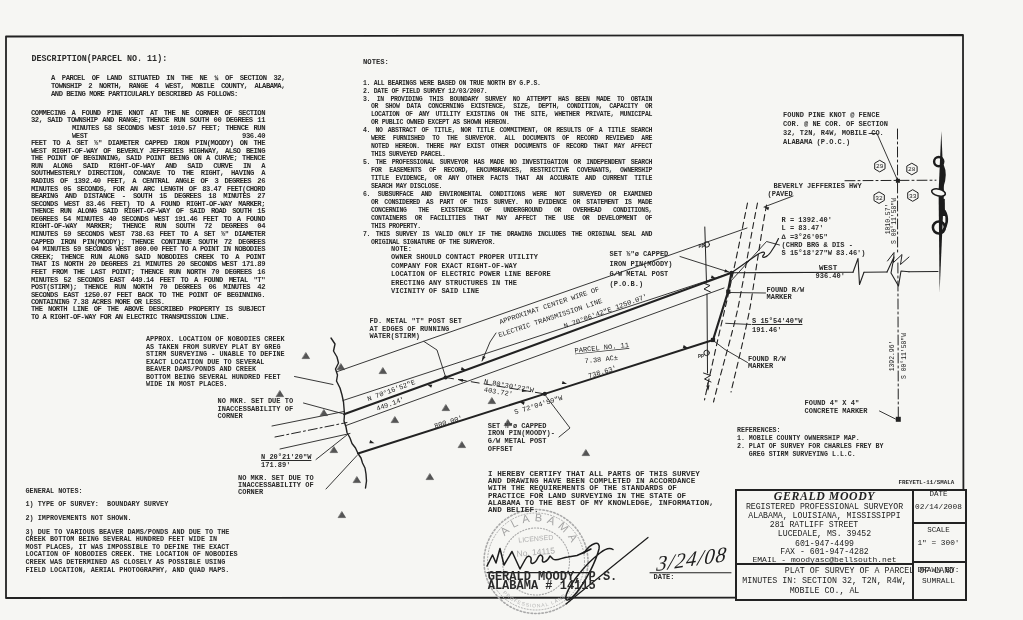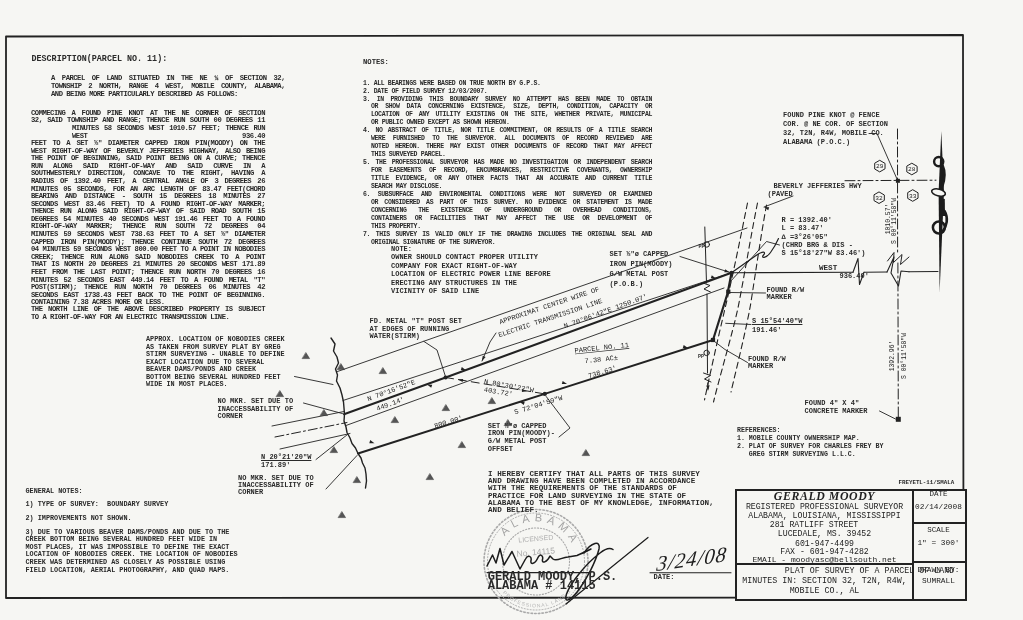--- a/index.html
+++ b/index.html
@@ -182,21 +182,21 @@
       <div style="text-align:justify;text-align-last:justify;">DEGREES 54 MINUTES 40 SECONDS WEST 191.46 FEET TO A FOUND</div>
       <div style="text-align:justify;text-align-last:justify;">RIGHT-OF-WAY MARKER; THENCE RUN SOUTH 72 DEGREES 04</div>
       <div style="text-align:justify;text-align-last:justify;">MINUTES 59 SECONDS WEST 738.63 FEET TO A SET ½" DIAMETER</div>
       <div style="text-align:justify;text-align-last:justify;">CAPPED IRON PIN(MOODY); THENCE CONTINUE SOUTH 72 DEGREES</div>
       <div style="text-align:justify;text-align-last:justify;">04 MINUTES 59 SECONDS WEST 800.00 FEET TO A POINT IN NOBODIES</div>
       <div style="text-align:justify;text-align-last:justify;">CREEK; THENCE RUN ALONG SAID NOBODIES CREEK TO A POINT</div>
       <div style="text-align:justify;text-align-last:justify;">THAT IS NORTH 20 DEGREES 21 MINUTES 20 SECONDS WEST 171.89</div>
       <div style="text-align:justify;text-align-last:justify;">FEET FROM THE LAST POINT; THENCE RUN NORTH 70 DEGREES 16</div>
       <div style="text-align:justify;text-align-last:justify;">MINUTES 52 SECONDS EAST 449.14 FEET TO A FOUND METAL "T"</div>
       <div style="text-align:justify;text-align-last:justify;">POST(STIRM); THENCE RUN NORTH 70 DEGREES 06 MINUTES 42</div>
-      <div style="text-align:justify;text-align-last:justify;">SECONDS EAST 1738.43 FEET BACK TO THE POINT OF BEGINNING.</div>
+      <div style="text-align:justify;text-align-last:justify;">SECONDS EAST 1250.07 FEET BACK TO THE POINT OF BEGINNING.</div>
       <div style="">CONTAINING 7.38 ACRES MORE OR LESS.</div>
     </div>
 <div style="position:absolute;left:31px;top:306.2px;width:234px;font-size:7.2px;line-height:7.9px;color:#2a2a2a;font-weight:bold;letter-spacing:-0.5px;">
       <div style="text-align:justify;text-align-last:justify;">THE NORTH LINE OF THE ABOVE DESCRIBED PROPERTY IS SUBJECT</div>
       <div style="">TO A RIGHT-OF-WAY FOR AN ELECTRIC TRANSMISSION LINE.</div>
     </div>
 <div class="t" style="left:363px;top:59.3px;font-size:7.2px;line-height:7.776000000000001px;">NOTES:</div>
 <div style="position:absolute;left:363px;top:79.6px;width:289px;font-size:6.5px;line-height:7.95px;color:#2a2a2a;font-weight:bold;letter-spacing:-0.35px;">
       <div style="">1. ALL BEARINGS WERE BASED ON TRUE NORTH BY G.P.S.</div>
       <div style="">2. DATE OF FIELD SURVEY 12/03/2007.</div>
@@ -238,21 +238,21 @@
 32, T2N, R4W, MOBILE CO.
 ALABAMA (P.O.C.)</div>
 <div class="t" style="left:773.5px;top:182.8px;font-size:7px;line-height:7.5600000000000005px;">BEVERLY JEFFERIES HWY</div>
 <div class="t" style="left:767.5px;top:191.2px;font-size:7px;line-height:7.5600000000000005px;">(PAVED</div>
 <div class="t" style="left:781.5px;top:216.2px;font-size:7px;line-height:8.2px;">R = 1392.40'
 L = 83.47'
 ∆ =3°26'05"
 (CHRD BRG &amp; DIS -
 S 15°18'27"W 83.46')</div>
 <div class="t" style="left:819px;top:263.8px;font-size:7.6px;line-height:8.208px;">WEST</div>
-<div class="t" style="left:815.5px;top:273.2px;font-size:7px;line-height:7.5600000000000005px;margin-left:24px;">936.40'</div>
+<div class="t" style="left:815.5px;top:273.2px;font-size:7px;line-height:7.5600000000000005px;">936.40'</div>
 <div class="t" style="left:766.5px;top:287px;font-size:7px;line-height:7px;">FOUND R/W
 MARKER</div>
 <div class="t" style="left:752px;top:317px;font-size:7px;line-height:9px;"><span class="u">S 15°54'40"W</span>
 191.46'</div>
 <div class="t" style="left:748px;top:355.8px;font-size:7px;line-height:7.2px;">FOUND R/W
 MARKER</div>
 <div class="t" style="left:804.5px;top:400.2px;font-size:7px;line-height:7.5px;">FOUND 4" X 4"
 CONCRETE MARKER</div>
 <div class="t" style="left:737px;top:427.4px;font-size:6.6px;line-height:7.7px;">REFERENCES:
 1. MOBILE COUNTY OWNERSHIP MAP.

